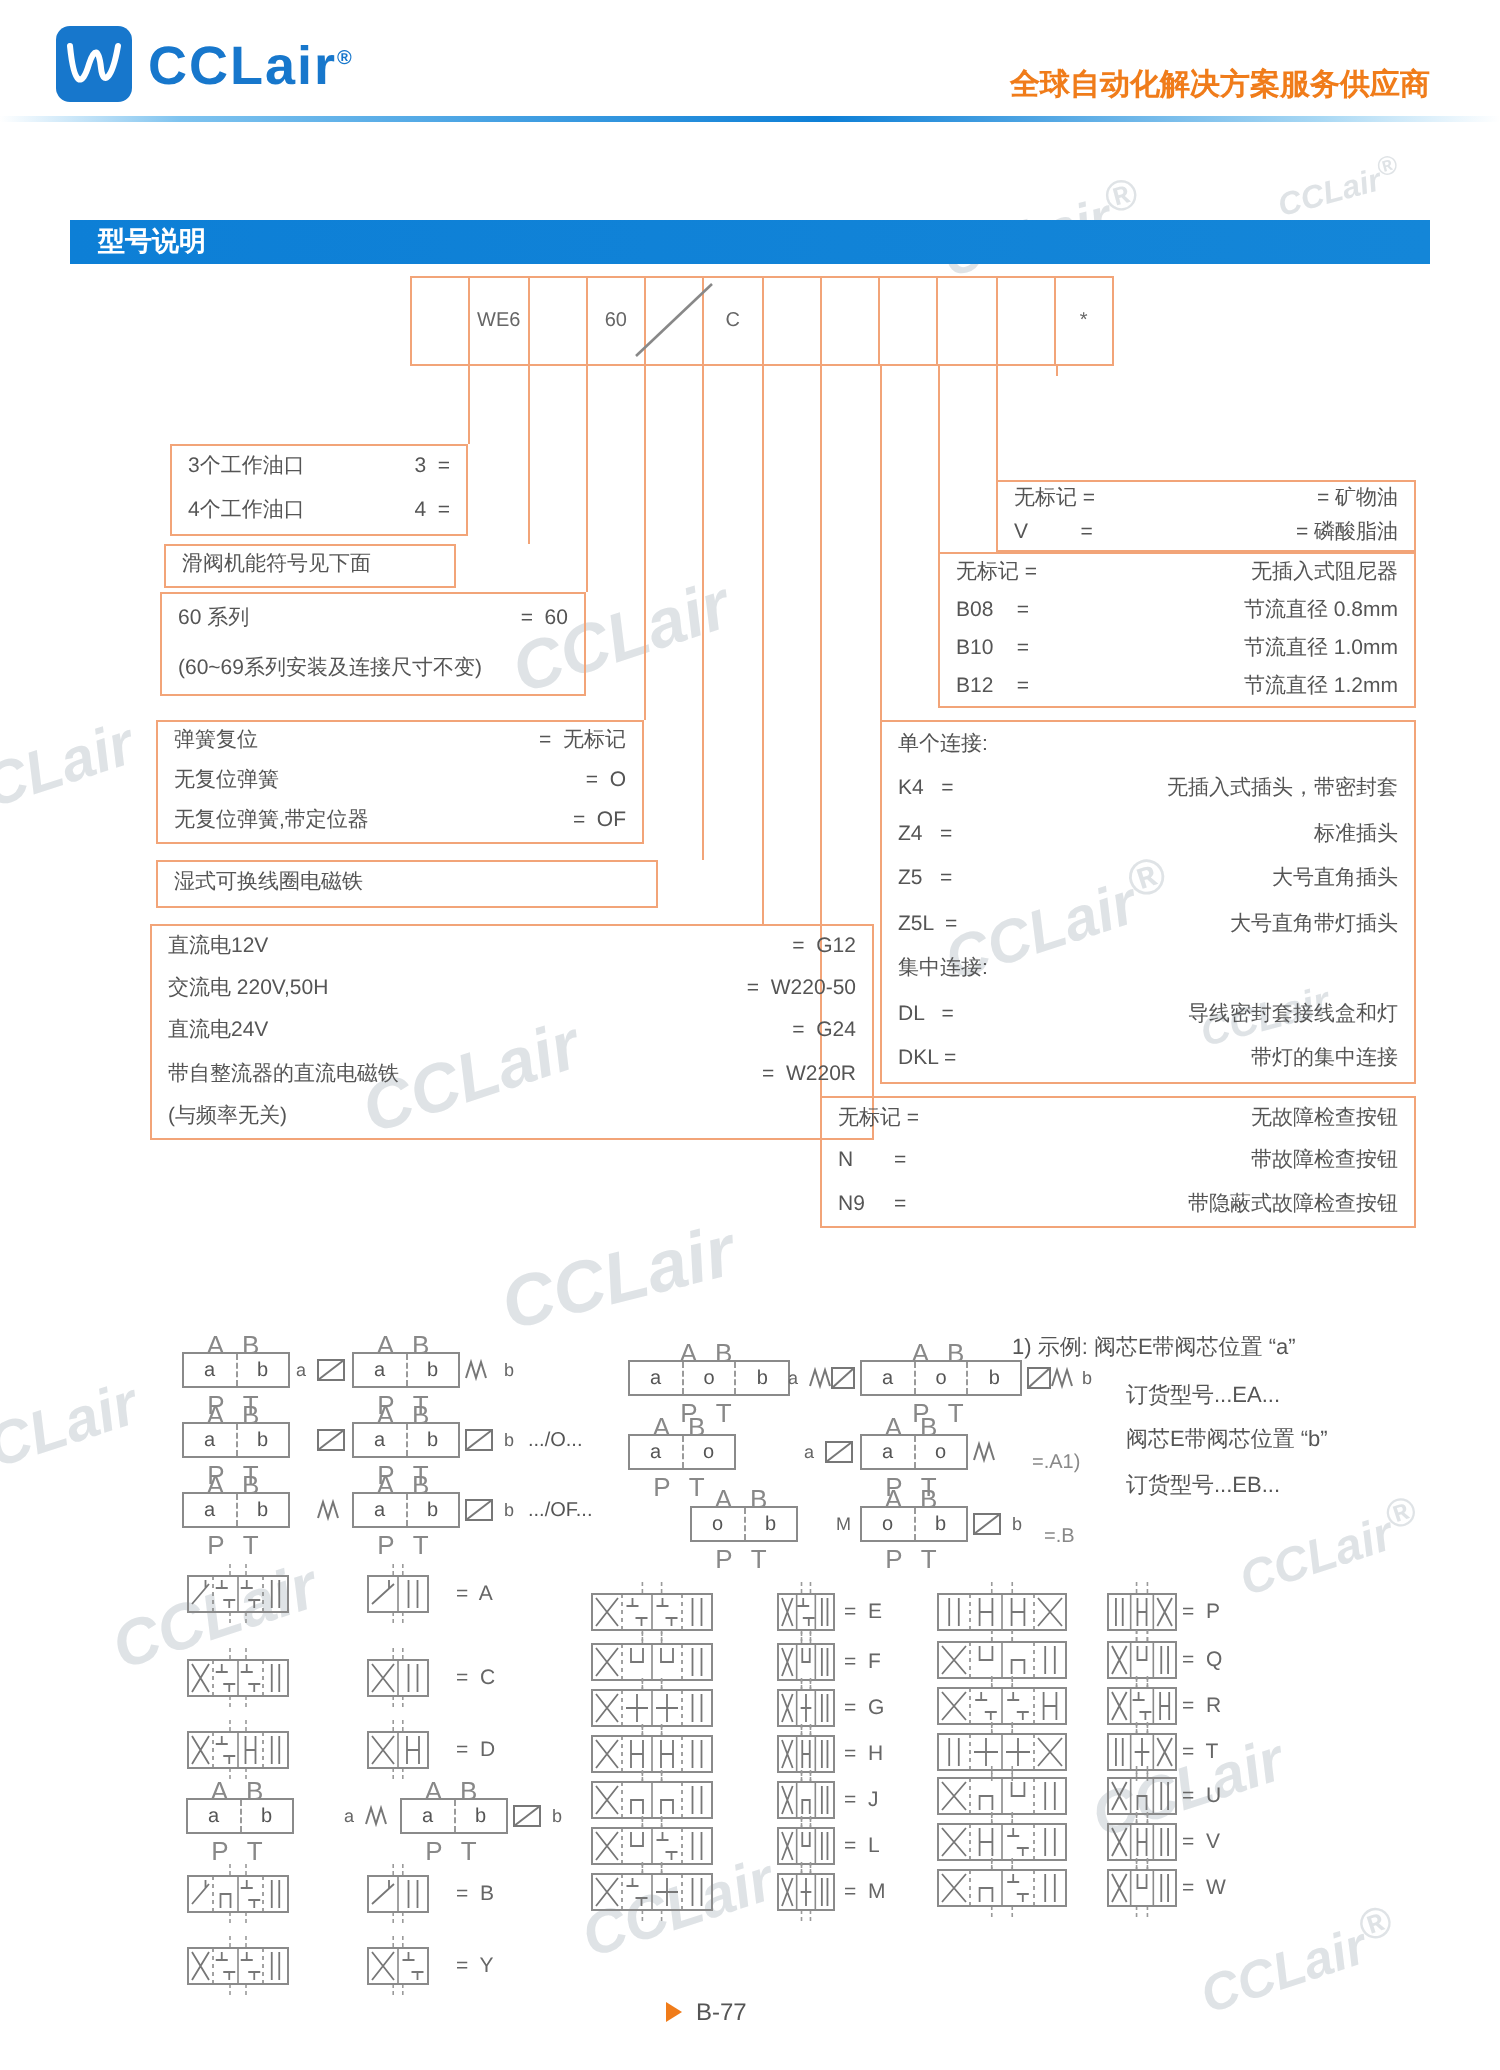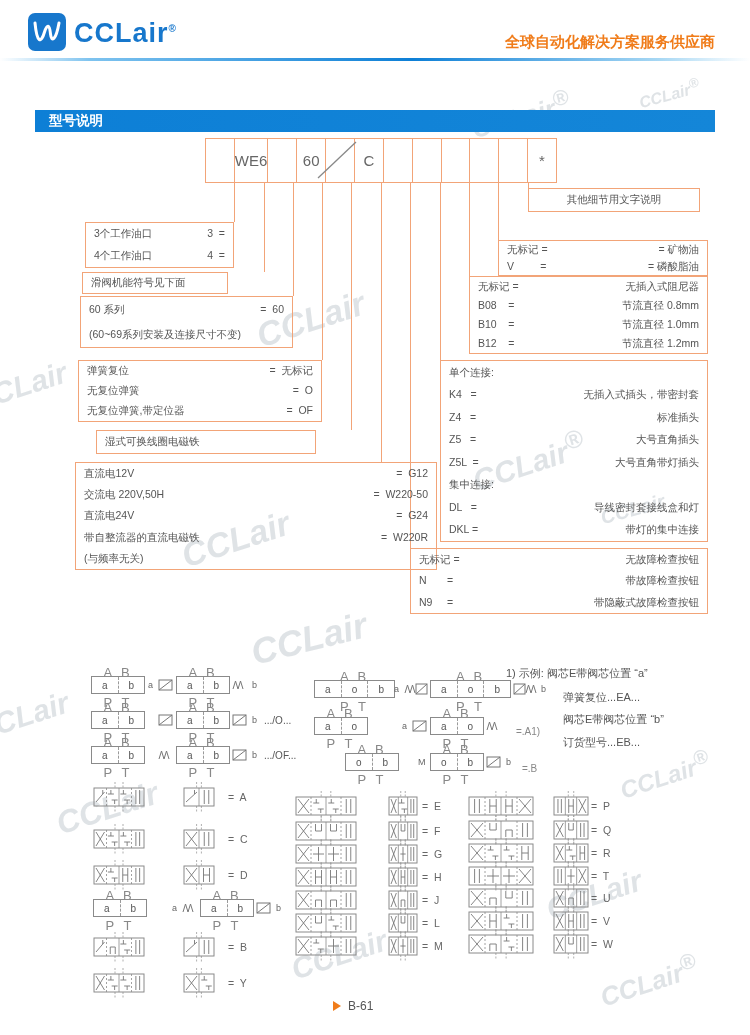--- a/index.html
+++ b/index.html
@@ -12,21 +12,21 @@
   .tagline{position:absolute;right:35px;top:33px;font-size:15px;font-weight:bold;color:#f07c1a;}
   .divider{position:absolute;left:0;top:58px;width:100%;height:3px;
            background:linear-gradient(90deg,#ffffff 0%,#7ec3ef 12%,#0d7fd6 55%,#a8d8f4 88%,#ffffff 100%);}
   
   .bar{position:absolute;left:35px;width:680px;height:22px;background:linear-gradient(90deg,#0d7fd6,#1486d8);
        color:#fff;font-weight:bold;font-size:13.5px;line-height:22px;padding-left:14px;box-sizing:border-box;}
   
   .cellrow{position:absolute;left:205px;top:138px;width:352px;height:45px;display:flex;
            border:1px solid #f2a478;box-sizing:border-box;background:transparent;}
   .cell{flex:1;border-right:1px solid #f2a478;display:flex;align-items:center;justify-content:center;
-        font-size:15px;color:#666;}
+        font-size:10px;color:#666;}
   .cell:last-child{border-right:none;}
   
   .obox{position:absolute;border:1px solid #f2a478;box-sizing:border-box;display:flex;flex-direction:column;
         justify-content:space-around;background:rgba(255,255,255,0.0);}
   .orow{display:flex;justify-content:space-between;padding:0 8px;font-size:10.5px;color:#555;line-height:1.05;}
   .orow.center{justify-content:center;}
   .orow .l{white-space:pre;}
   .orow .v{white-space:pre;text-align:right;}
   .vline{position:absolute;width:1px;background:#f2a478;}
   
@@ -90,29 +90,29 @@
       <div class="cell"></div>
       <div class="cell">*</div>
     </div>
 
   <svg style="position:absolute;left:306px;top:138px" width="60" height="45">
     <line x1="12" y1="40" x2="50" y2="4" stroke="#888" stroke-width="1.3"></line>
   </svg>
 
 
   <div class="note" style="left:506px;top:666px">1) 示例: 阀芯E带阀芯位置 “a”</div>
-  <div class="note" style="left:563px;top:690px">弹簧复位...EA...</div>
+  <div class="note" style="left:563px;top:690px">订货型号...EA...</div>
   <div class="note" style="left:563px;top:712px">阀芯E带阀芯位置 “b”</div>
   <div class="note" style="left:563px;top:735px">订货型号...EB...</div>
   <div class="ilab" style="left:516px;top:726px">=.A1)</div>
   <div class="ilab" style="left:522px;top:763px">=.B</div>
 
   <div class="footer">
     <span class="tri"></span>
-    <span>B-61</span>
+    <span>B-77</span>
   </div>
 <div class="vline" style="left:234px;top:183px;height:39px"></div>
     <div class="vline" style="left:264px;top:183px;height:89px"></div>
     <div class="vline" style="left:293px;top:183px;height:113px"></div>
     <div class="vline" style="left:322px;top:183px;height:177px"></div>
     <div class="vline" style="left:351px;top:183px;height:247px"></div>
     <div class="vline" style="left:381px;top:183px;height:279px"></div>
     <div class="vline" style="left:410px;top:183px;height:365px"></div>
     <div class="vline" style="left:440px;top:183px;height:177px"></div>
     <div class="vline" style="left:469px;top:183px;height:93px"></div>
@@ -149,21 +149,21 @@
       </div>
       <div class="orow">
         <span class="l">无复位弹簧</span>
         <span class="v">=  O</span>
       </div>
       <div class="orow">
         <span class="l">无复位弹簧,带定位器</span>
         <span class="v">=  OF</span>
       </div>
     </div>
-    <div class="obox" style="left:96px;top:430px;width:220px;height:24px">
+    <div class="obox" style="left:78px;top:430px;width:251px;height:24px">
       <div class="orow">
         <span class="l">湿式可换线圈电磁铁</span>
       </div>
     </div>
     <div class="obox" style="left:75px;top:462px;width:362px;height:108px">
       <div class="orow">
         <span class="l">直流电12V</span>
         <span class="v">=  G12</span>
       </div>
       <div class="orow">
@@ -173,25 +173,20 @@
       <div class="orow">
         <span class="l">直流电24V</span>
         <span class="v">=  G24</span>
       </div>
       <div class="orow">
         <span class="l">带自整流器的直流电磁铁</span>
         <span class="v">=  W220R</span>
       </div>
       <div class="orow">
         <span class="l">(与频率无关)</span>
-      </div>
-    </div>
-    <div class="obox" style="left:528px;top:188px;width:172px;height:24px">
-      <div class="orow center">
-        <span class="l">其他细节用文字说明</span>
       </div>
     </div>
     <div class="obox" style="left:498px;top:240px;width:210px;height:36px">
       <div class="orow">
         <span class="l">无标记 =</span>
         <span class="v">= 矿物油</span>
       </div>
       <div class="orow">
         <span class="l">V         =</span>
         <span class="v">= 磷酸脂油</span>

